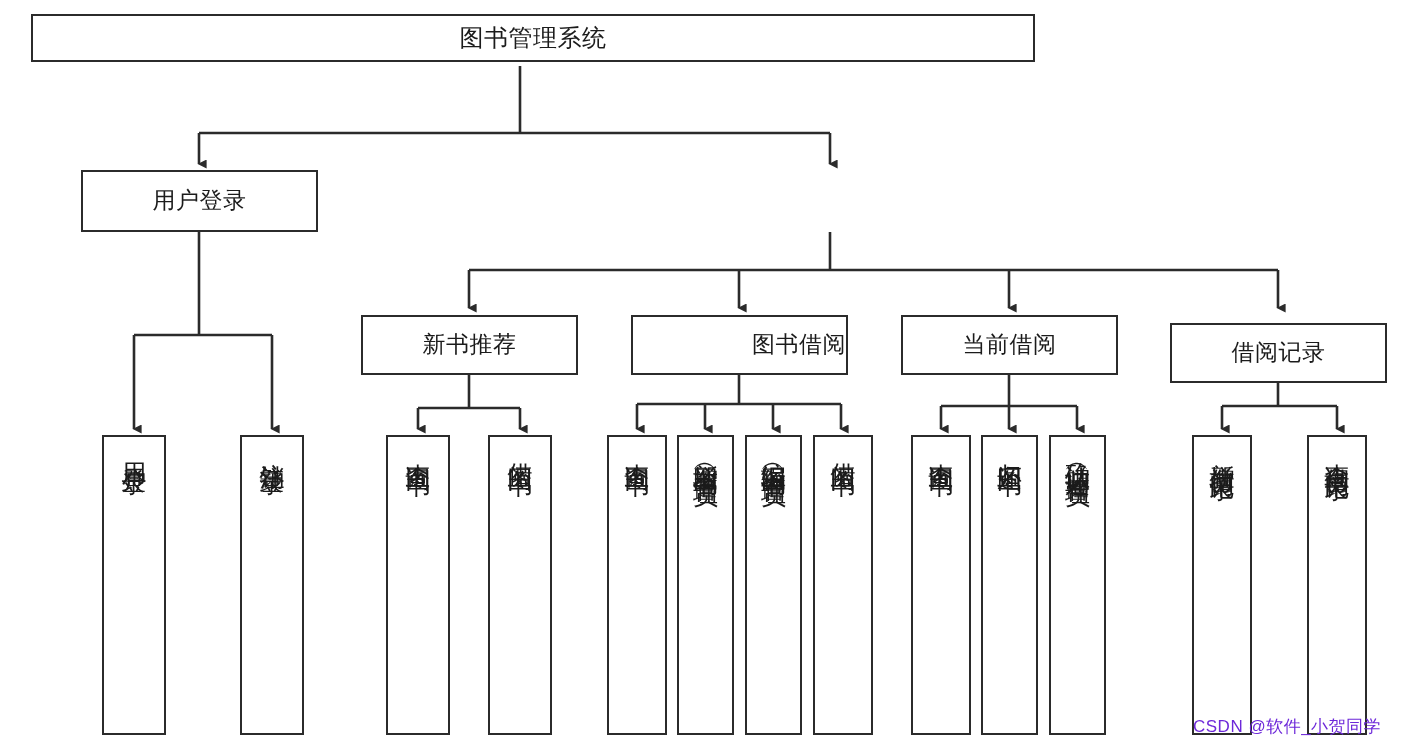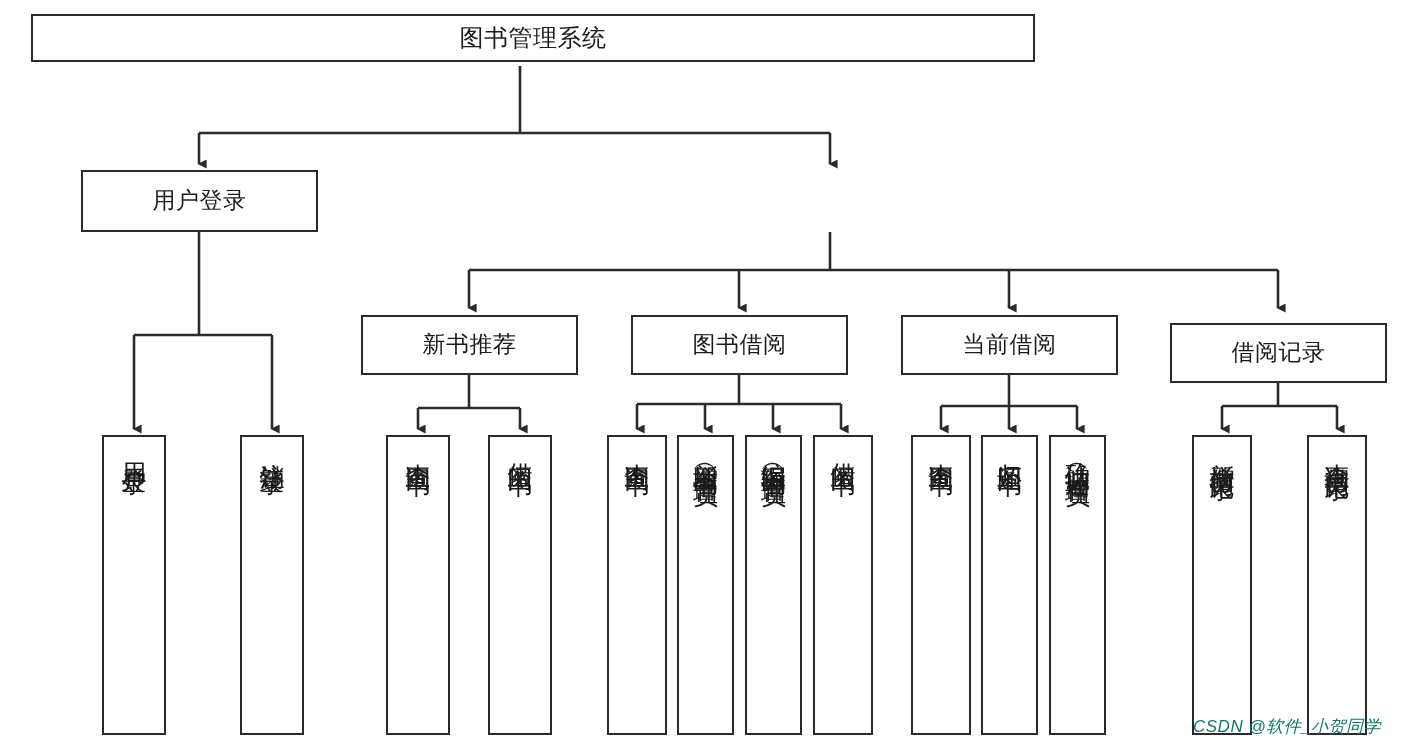--- a/index.html
+++ b/index.html
@@ -59,25 +59,24 @@
     writing-mode: vertical-rl;
     text-orientation: upright;
     font-size: 25px;
     line-height: 1.08;
     letter-spacing: 3px;
     white-space: normal;
   }
   .watermark {
     position: absolute;
     font-size: 17px;
-    color: #0f766e;
+    color: #6d28d9;
     letter-spacing: 0.5px;
     white-space: nowrap;
     user-select: none;
-    font-style: italic;
   }
 </style>
 </head>
 <body>
 
 <div id="canvas">
 
   <svg class="connectors" viewBox="0 0 1405 747">
     <defs>
       <marker id="arrow" markerWidth="10" markerHeight="10" refX="4.5" refY="7.6" orient="auto" markerUnits="userSpaceOnUse">
@@ -134,21 +133,21 @@
 
   <div class="node horiz" style="left:81px; top:170px; width:237px; height:62px;">
     <span class="label">用户登录</span>
   </div>
 
 
   <div class="node horiz" style="left:361px; top:315px; width:217px; height:60px;">
     <span class="label">新书推荐</span>
   </div>
 
-  <div class="node horiz" style="left:631px; top:315px; width:217px; height:60px;">
+  <div class="node horiz" style="left:631px; top:315px; width:217px; height:60px;justify-content:flex-end;">
     <span class="label">图书借阅</span>
   </div>
 
   <div class="node horiz" style="left:901px; top:315px; width:217px; height:60px;font-family:Liberation Serif, serif;">
     <span class="label">当前借阅</span>
   </div>
 
   <div class="node horiz" style="left:1170px; top:315px; width:217px; height:60px;margin-top:8px;">
     <span class="label">借阅记录</span>
   </div>

